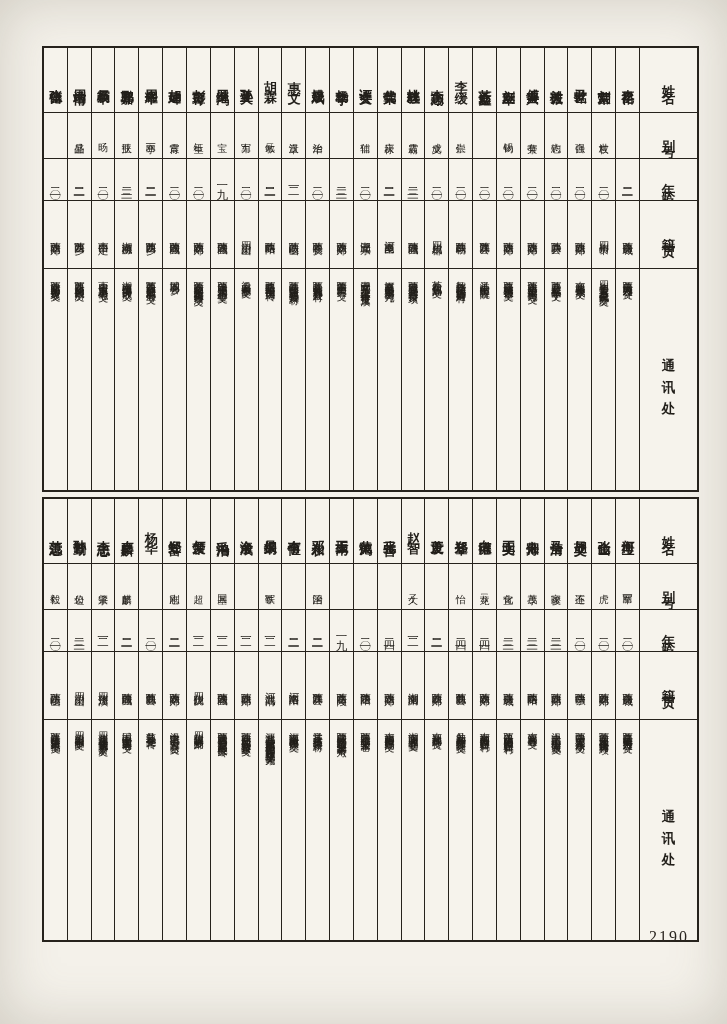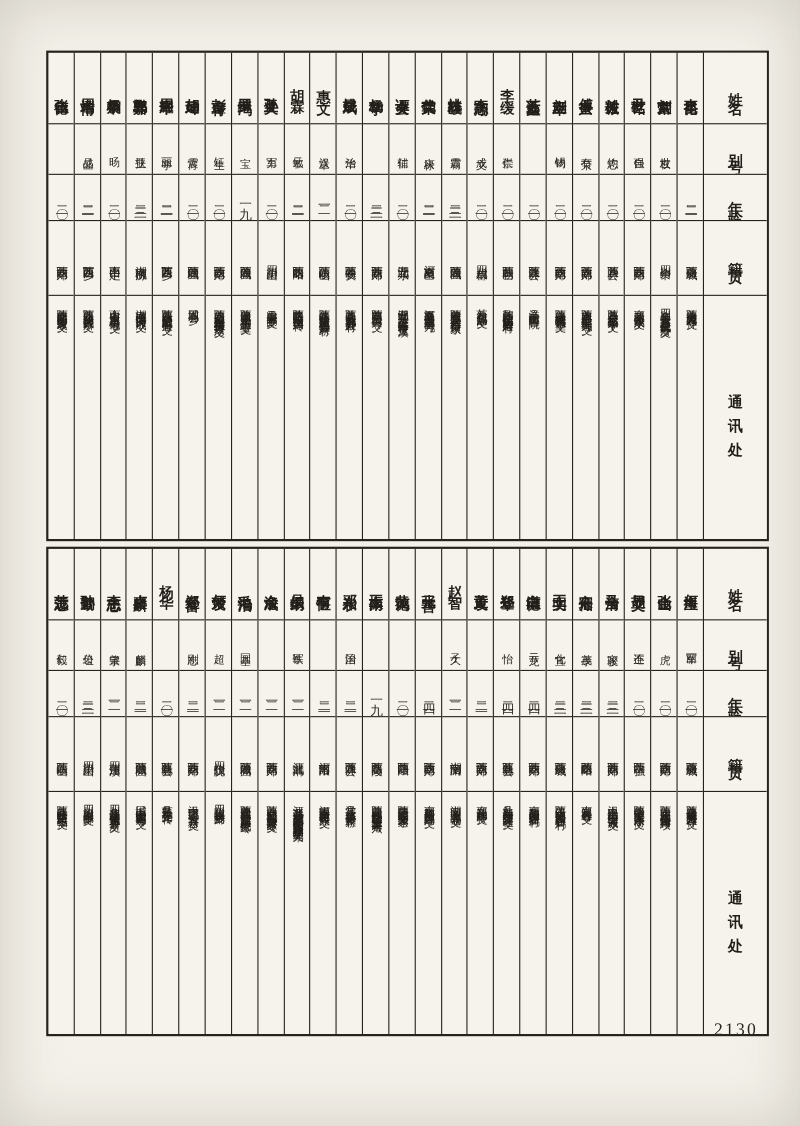--- a/index.html
+++ b/index.html
@@ -962,14 +962,14 @@
         </div>
         <div class="cell origin">
           <span class="vtext">陕西岐山</span>
         </div>
         <div class="cell contact">
           <span class="vtext">陕西岐山县益店镇天生福交</span>
         </div>
       </div>
     </div>
 
-  <div class="page-number">2130</div>
+  <div class="page-number">2190</div>
 </div>
 
 </body></html>

